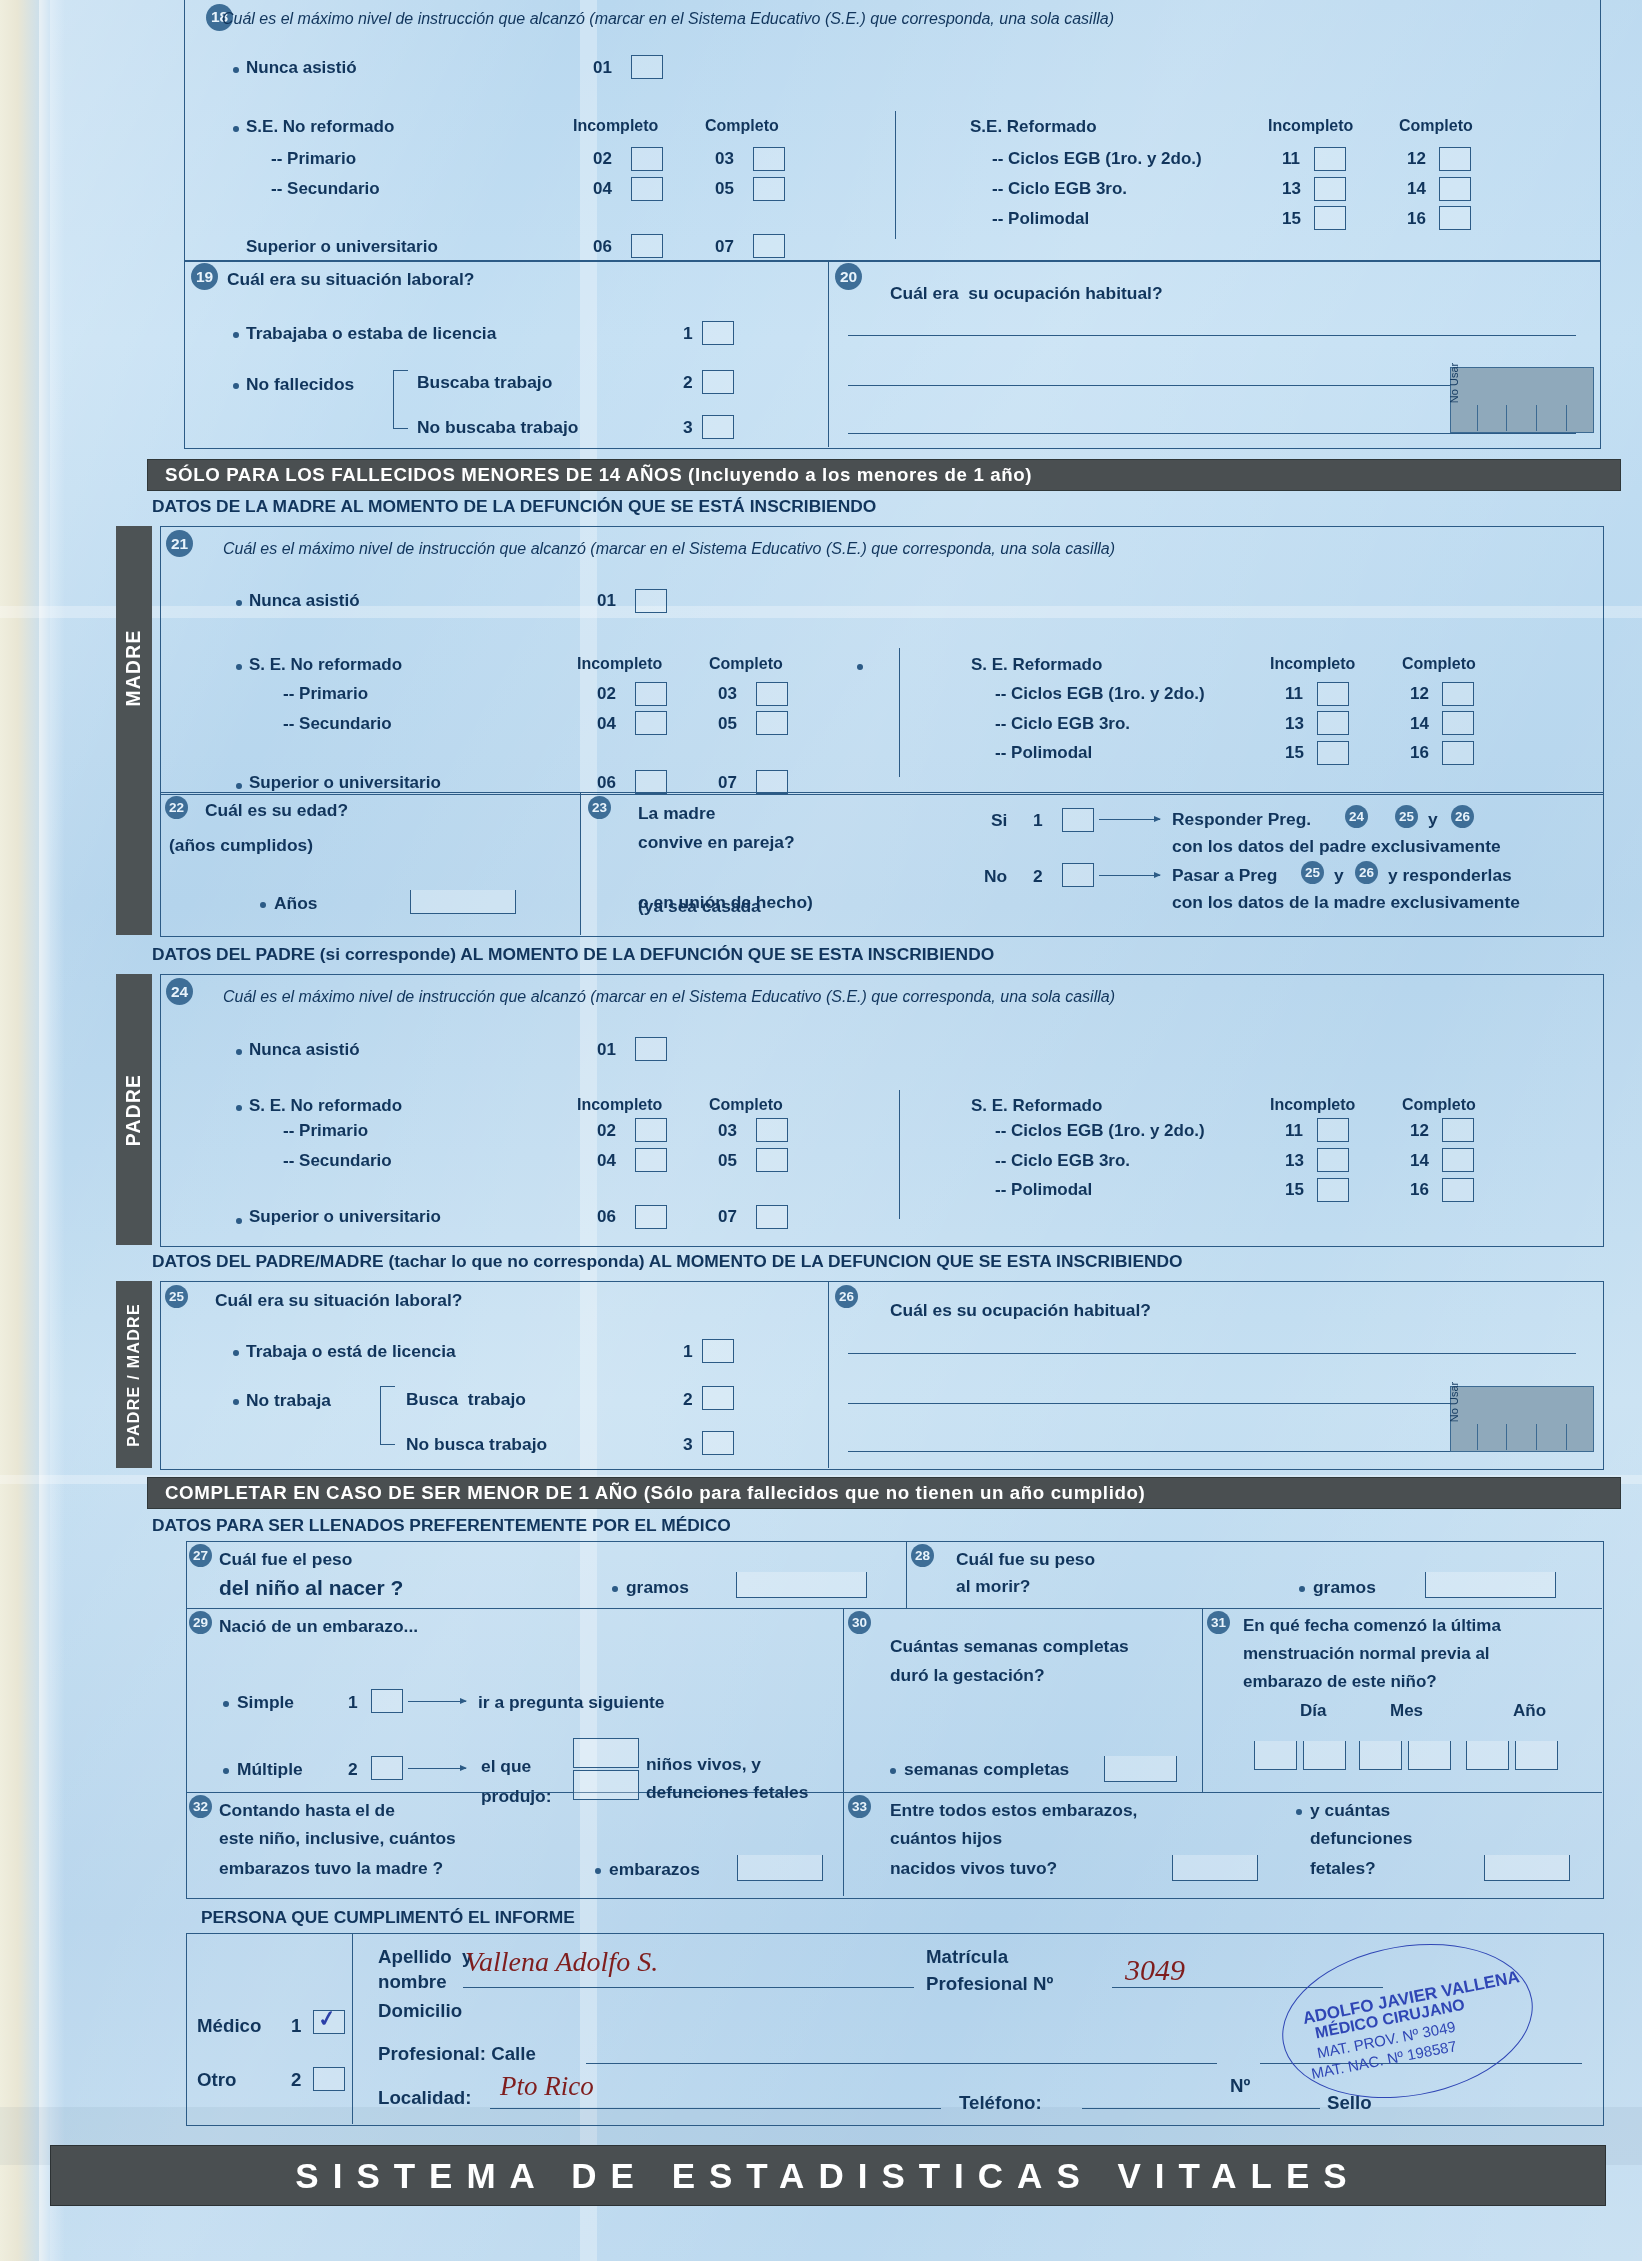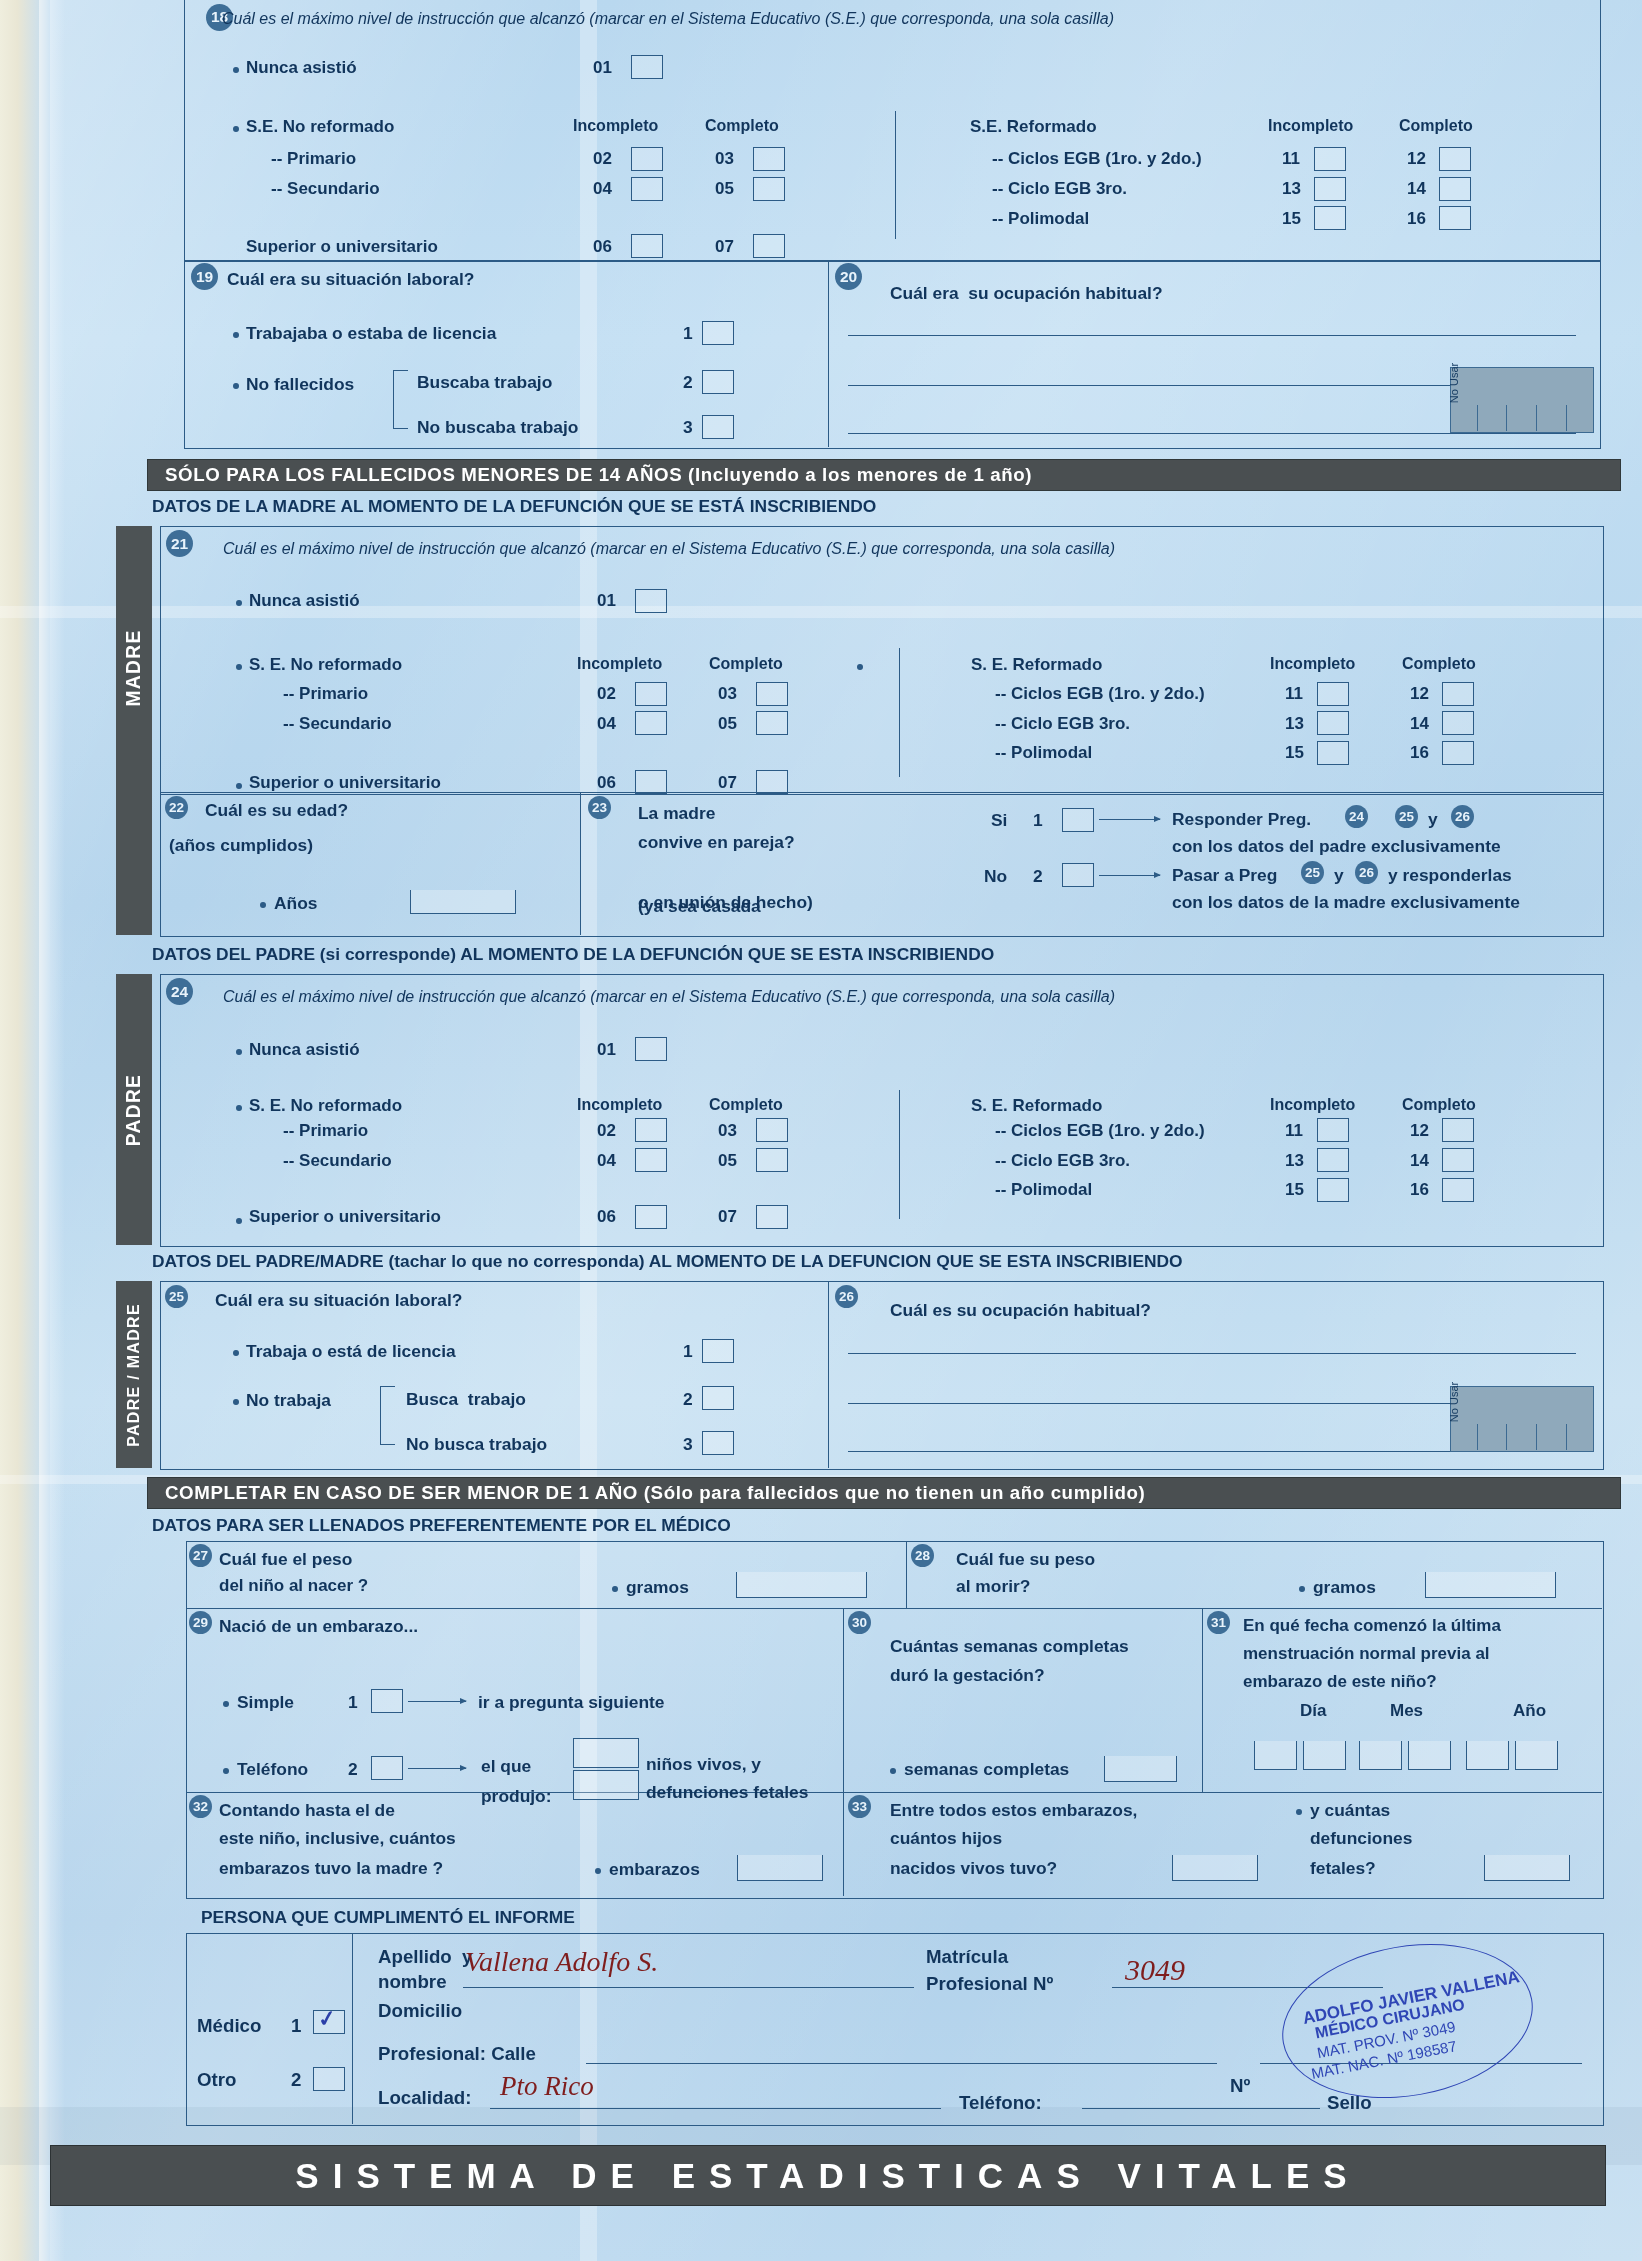--- a/index.html
+++ b/index.html
@@ -438,21 +438,21 @@
   <span>COMPLETAR EN CASO DE SER MENOR DE 1 AÑO (Sólo para fallecidos que no tienen un año cumplido)</span>
 </div>
 <div class="t b" style="left:152px;top:1515px;font-size:17.4px;">DATOS PARA SER LLENADOS PREFERENTEMENTE POR EL MÉDICO</div>
 
 <div class="box" style="left:186px;top:1541px;width:1416px;height:356px;"></div>
 <div class="hline" style="left:186px;top:1608px;width:1416px;"></div>
 <div class="vline" style="left:906px;top:1541px;height:67px;"></div>
 
 <div class="qnum sm" style="left:189px;top:1544px;">27</div>
 <div class="t b" style="left:219px;top:1549px;font-size:17.4px;">Cuál fue el peso</div>
-<div class="t b" style="left:219px;top:1576px;font-size:17px;">del niño al nacer ?</div>
+<div class="t b" style="left:219px;top:1576px;font-size:21px;">del niño al nacer ?</div>
 <div class="bullet" style="left:612px;top:1586px;"></div>
 <div class="t b" style="left:626px;top:1577px;font-size:17.4px;">gramos</div>
 <div class="writebox" style="left:736px;top:1572px;width:129px;height:24.5px;border-top:none;"></div>
 
 <div class="qnum sm" style="left:911px;top:1544px;">28</div>
 <div class="t b" style="left:956px;top:1549px;font-size:17.4px;">Cuál fue su peso</div>
 <div class="t b" style="left:956px;top:1576px;font-size:17.4px;">al morir?</div>
 <div class="bullet" style="left:1299px;top:1586px;"></div>
 <div class="t b" style="left:1313px;top:1577px;font-size:17.4px;">gramos</div>
 <div class="writebox" style="left:1425px;top:1572px;width:129px;height:24.5px;border-top:none;"></div>
@@ -465,21 +465,21 @@
 <div class="t b" style="left:219px;top:1616px;font-size:17.4px;">Nació de un embarazo...</div>
 
 <div class="bullet" style="left:223px;top:1701px;"></div>
 <div class="t b" style="left:237px;top:1692px;font-size:17.4px;">Simple</div>
 <div class="t b" style="left:348px;top:1692px;font-size:17.4px;">1</div>
 <div class="cb" style="left:371px;top:1689px;"></div>
 <div class="arrow" style="left:408px;top:1701px;width:58px;"></div>
 <div class="t b" style="left:478px;top:1692px;font-size:17.4px;">ir a pregunta siguiente</div>
 
 <div class="bullet" style="left:223px;top:1768px;"></div>
-<div class="t b" style="left:237px;top:1759px;font-size:17.4px;">Teléfono</div>
+<div class="t b" style="left:237px;top:1759px;font-size:17.4px;">Múltiple</div>
 <div class="t b" style="left:348px;top:1759px;font-size:17.4px;">2</div>
 <div class="cb" style="left:371px;top:1756px;"></div>
 <div class="arrow" style="left:408px;top:1768px;width:58px;"></div>
 <div class="t b" style="left:481px;top:1756px;font-size:17.4px;">el que</div>
 <div class="t b" style="left:481px;top:1786px;font-size:17.4px;">produjo:</div>
 <div class="writebox" style="left:573px;top:1738px;width:64px;height:28px;"></div>
 <div class="t b" style="left:646px;top:1754px;font-size:17.4px;">niños vivos, y</div>
 <div class="writebox" style="left:573px;top:1770px;width:64px;height:28px;"></div>
 <div class="t b" style="left:646px;top:1782px;font-size:17.4px;">defunciones fetales</div>
 

